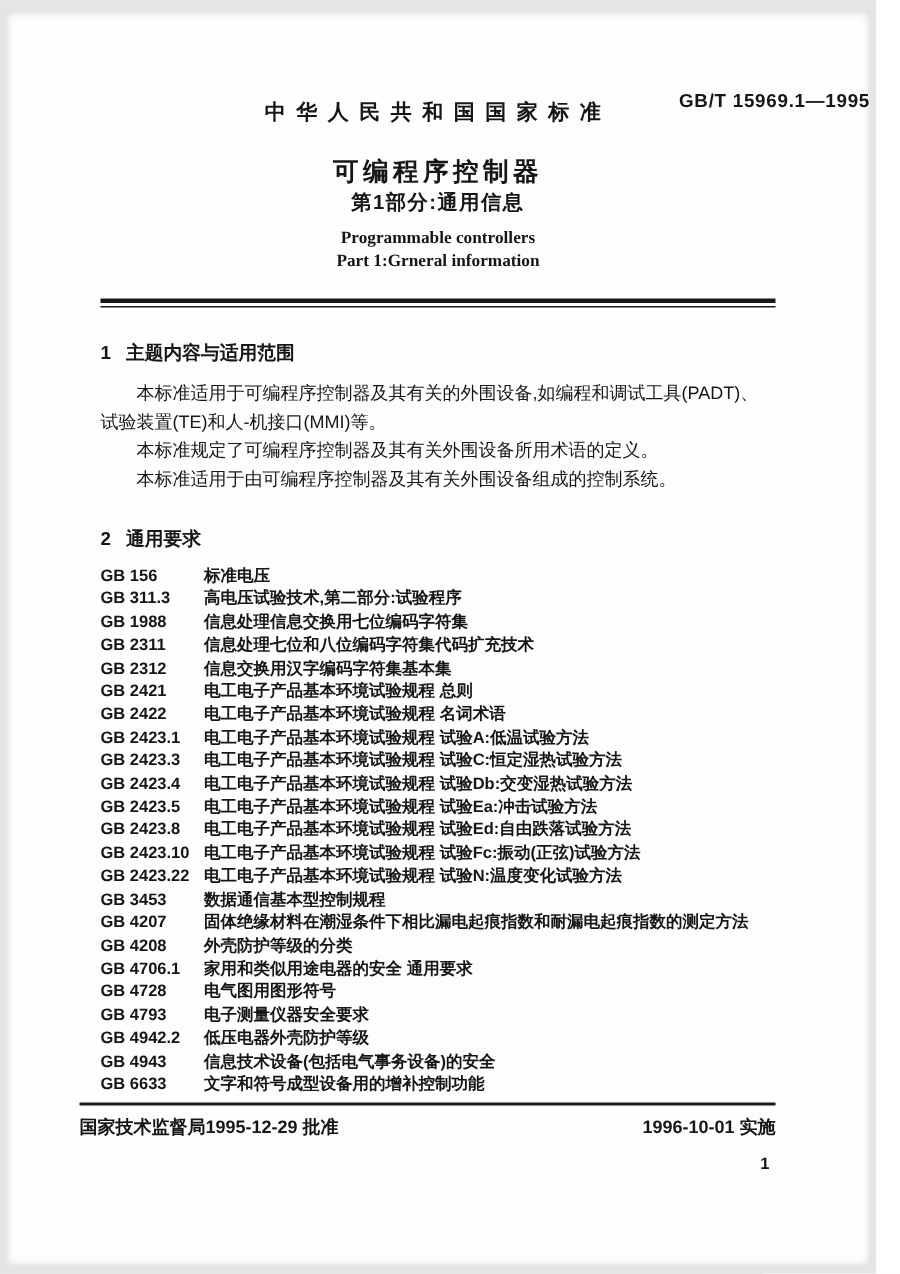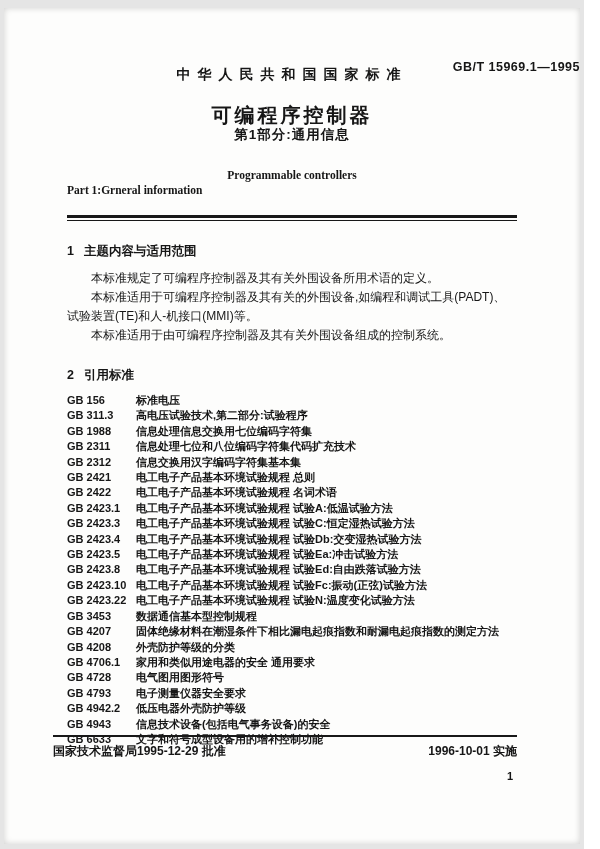--- a/index.html
+++ b/index.html
@@ -26,21 +26,21 @@
   
   .std-label {
     text-align: center;
     font-size: 14px;
     font-weight: bold;
     letter-spacing: 7px;
     margin-bottom: 20px;
   }
   .title-cn {
     text-align: center;
-    font-size: 20px;
+    font-size: 17px;
     font-weight: bold;
     letter-spacing: 3px;
     line-height: 22px;
   }
   .subtitle-cn {
     text-align: center;
     font-size: 13.5px;
     font-weight: bold;
     letter-spacing: 1px;
     line-height: 18px;
@@ -52,24 +52,24 @@
     font-size: 12.5px;
     font-weight: bold;
     letter-spacing: 0.5px;
   }
   .title-en {
     text-align: center;
     font-family: "Liberation Serif", serif;
     font-size: 11.5px;
     font-weight: bold;
     line-height: 15px;
-    margin-top: 24px;
+    margin-top: 8px;
   }
   .subtitle-en {
-    text-align: left;
+    text-align: center;
     font-family: "Liberation Serif", serif;
     font-size: 11.5px;
     font-weight: bold;
     line-height: 15px;
   }
 
   .rule-thick { height: 3px; background: #181818; margin-top: 17px; }
   .rule-thin  { height: 1px; background: #181818; margin-top: 2px; }
 
   
@@ -140,28 +140,28 @@
         <div class="subtitle-en">Part 1:Grneral information</div>
       </div>
 
       <div class="rule-thick"></div>
       <div class="rule-thin"></div>
 
       <div>
         <div class="section-heading">
           <span class="sec-no">1</span><span>主题内容与适用范围</span>
         </div>
+        <p class="para">本标准适用于可编程序控制器及其有关的外围设备,如编程和调试工具(PADT)、试验装置(TE)和人-机接口(MMI)等。</p>
         <p class="para">本标准规定了可编程序控制器及其有关外围设备所用术语的定义。</p>
-        <p class="para">本标准适用于可编程序控制器及其有关的外围设备,如编程和调试工具(PADT)、试验装置(TE)和人-机接口(MMI)等。</p>
         <p class="para">本标准适用于由可编程序控制器及其有关外围设备组成的控制系统。</p>
       </div>
 
       <div>
         <div class="section-heading">
-          <span class="sec-no">2</span><span>引用标准</span>
+          <span class="sec-no">2</span><span>通用要求</span>
         </div>
 
         <div class="ref-list">
           <div class="ref-row">
             <span class="ref-code">GB 156</span>
             <span class="ref-title">标准电压</span>
           </div>
 
           <div class="ref-row">
             <span class="ref-code">GB 311.3</span>

